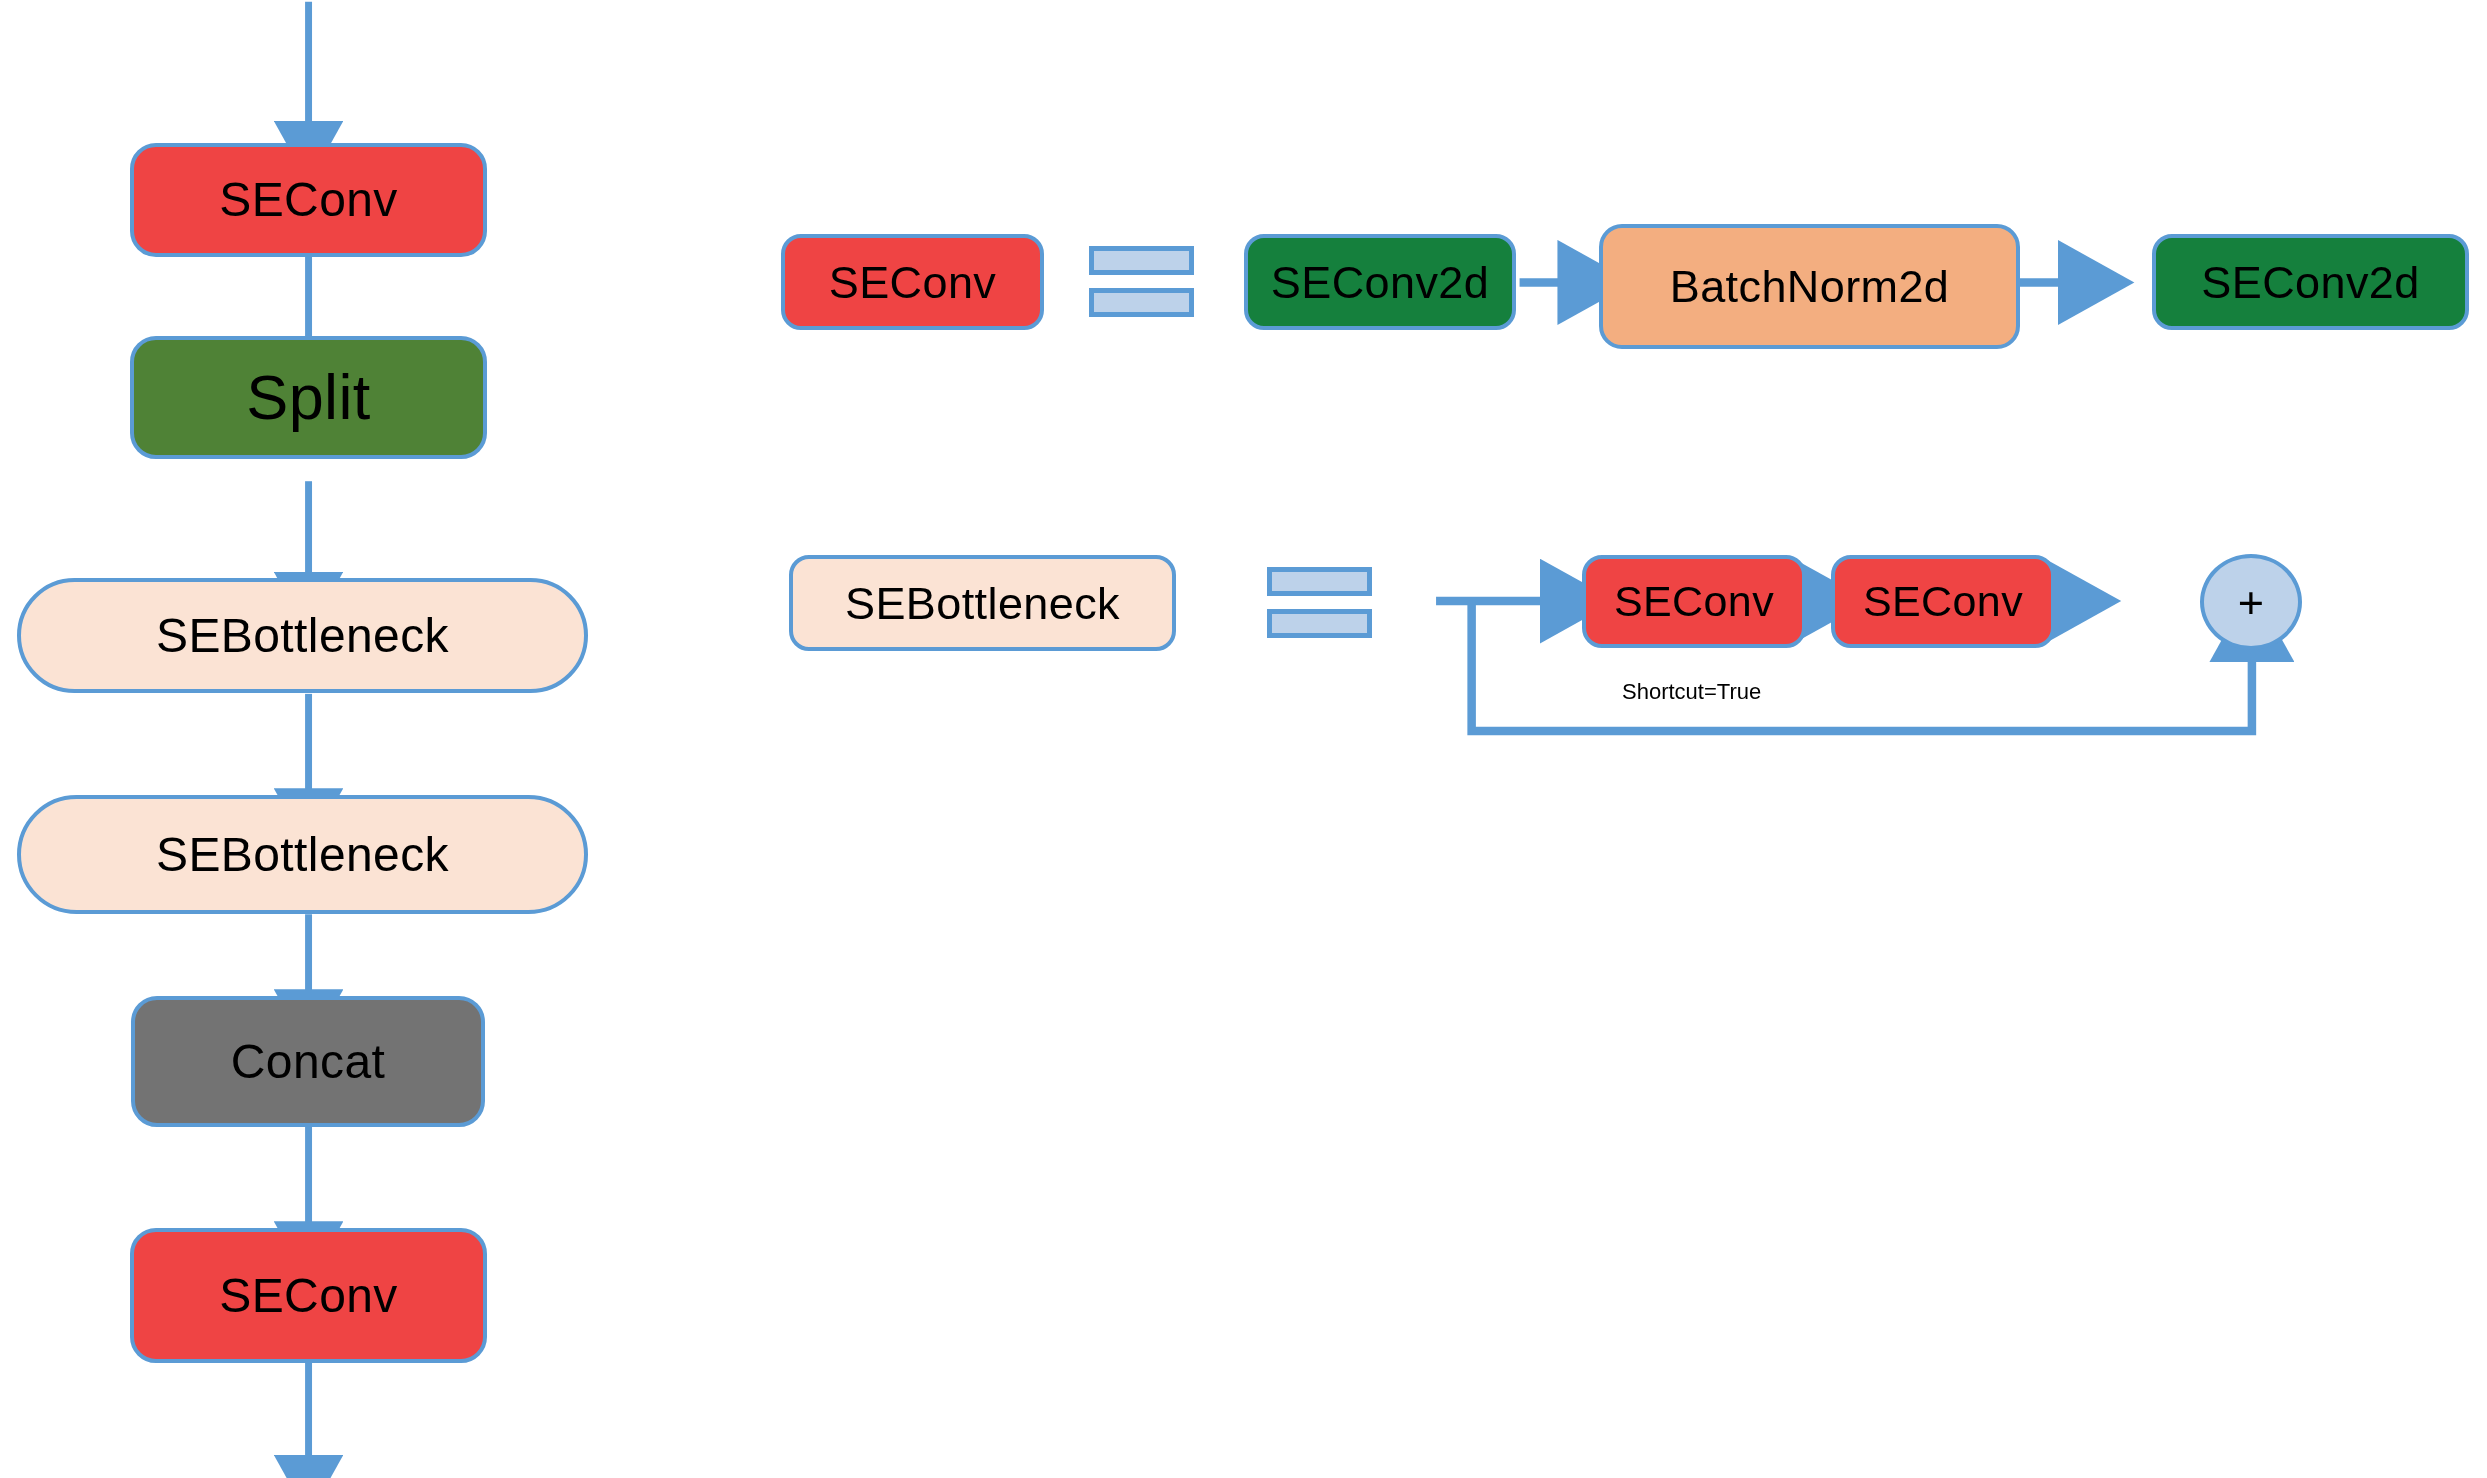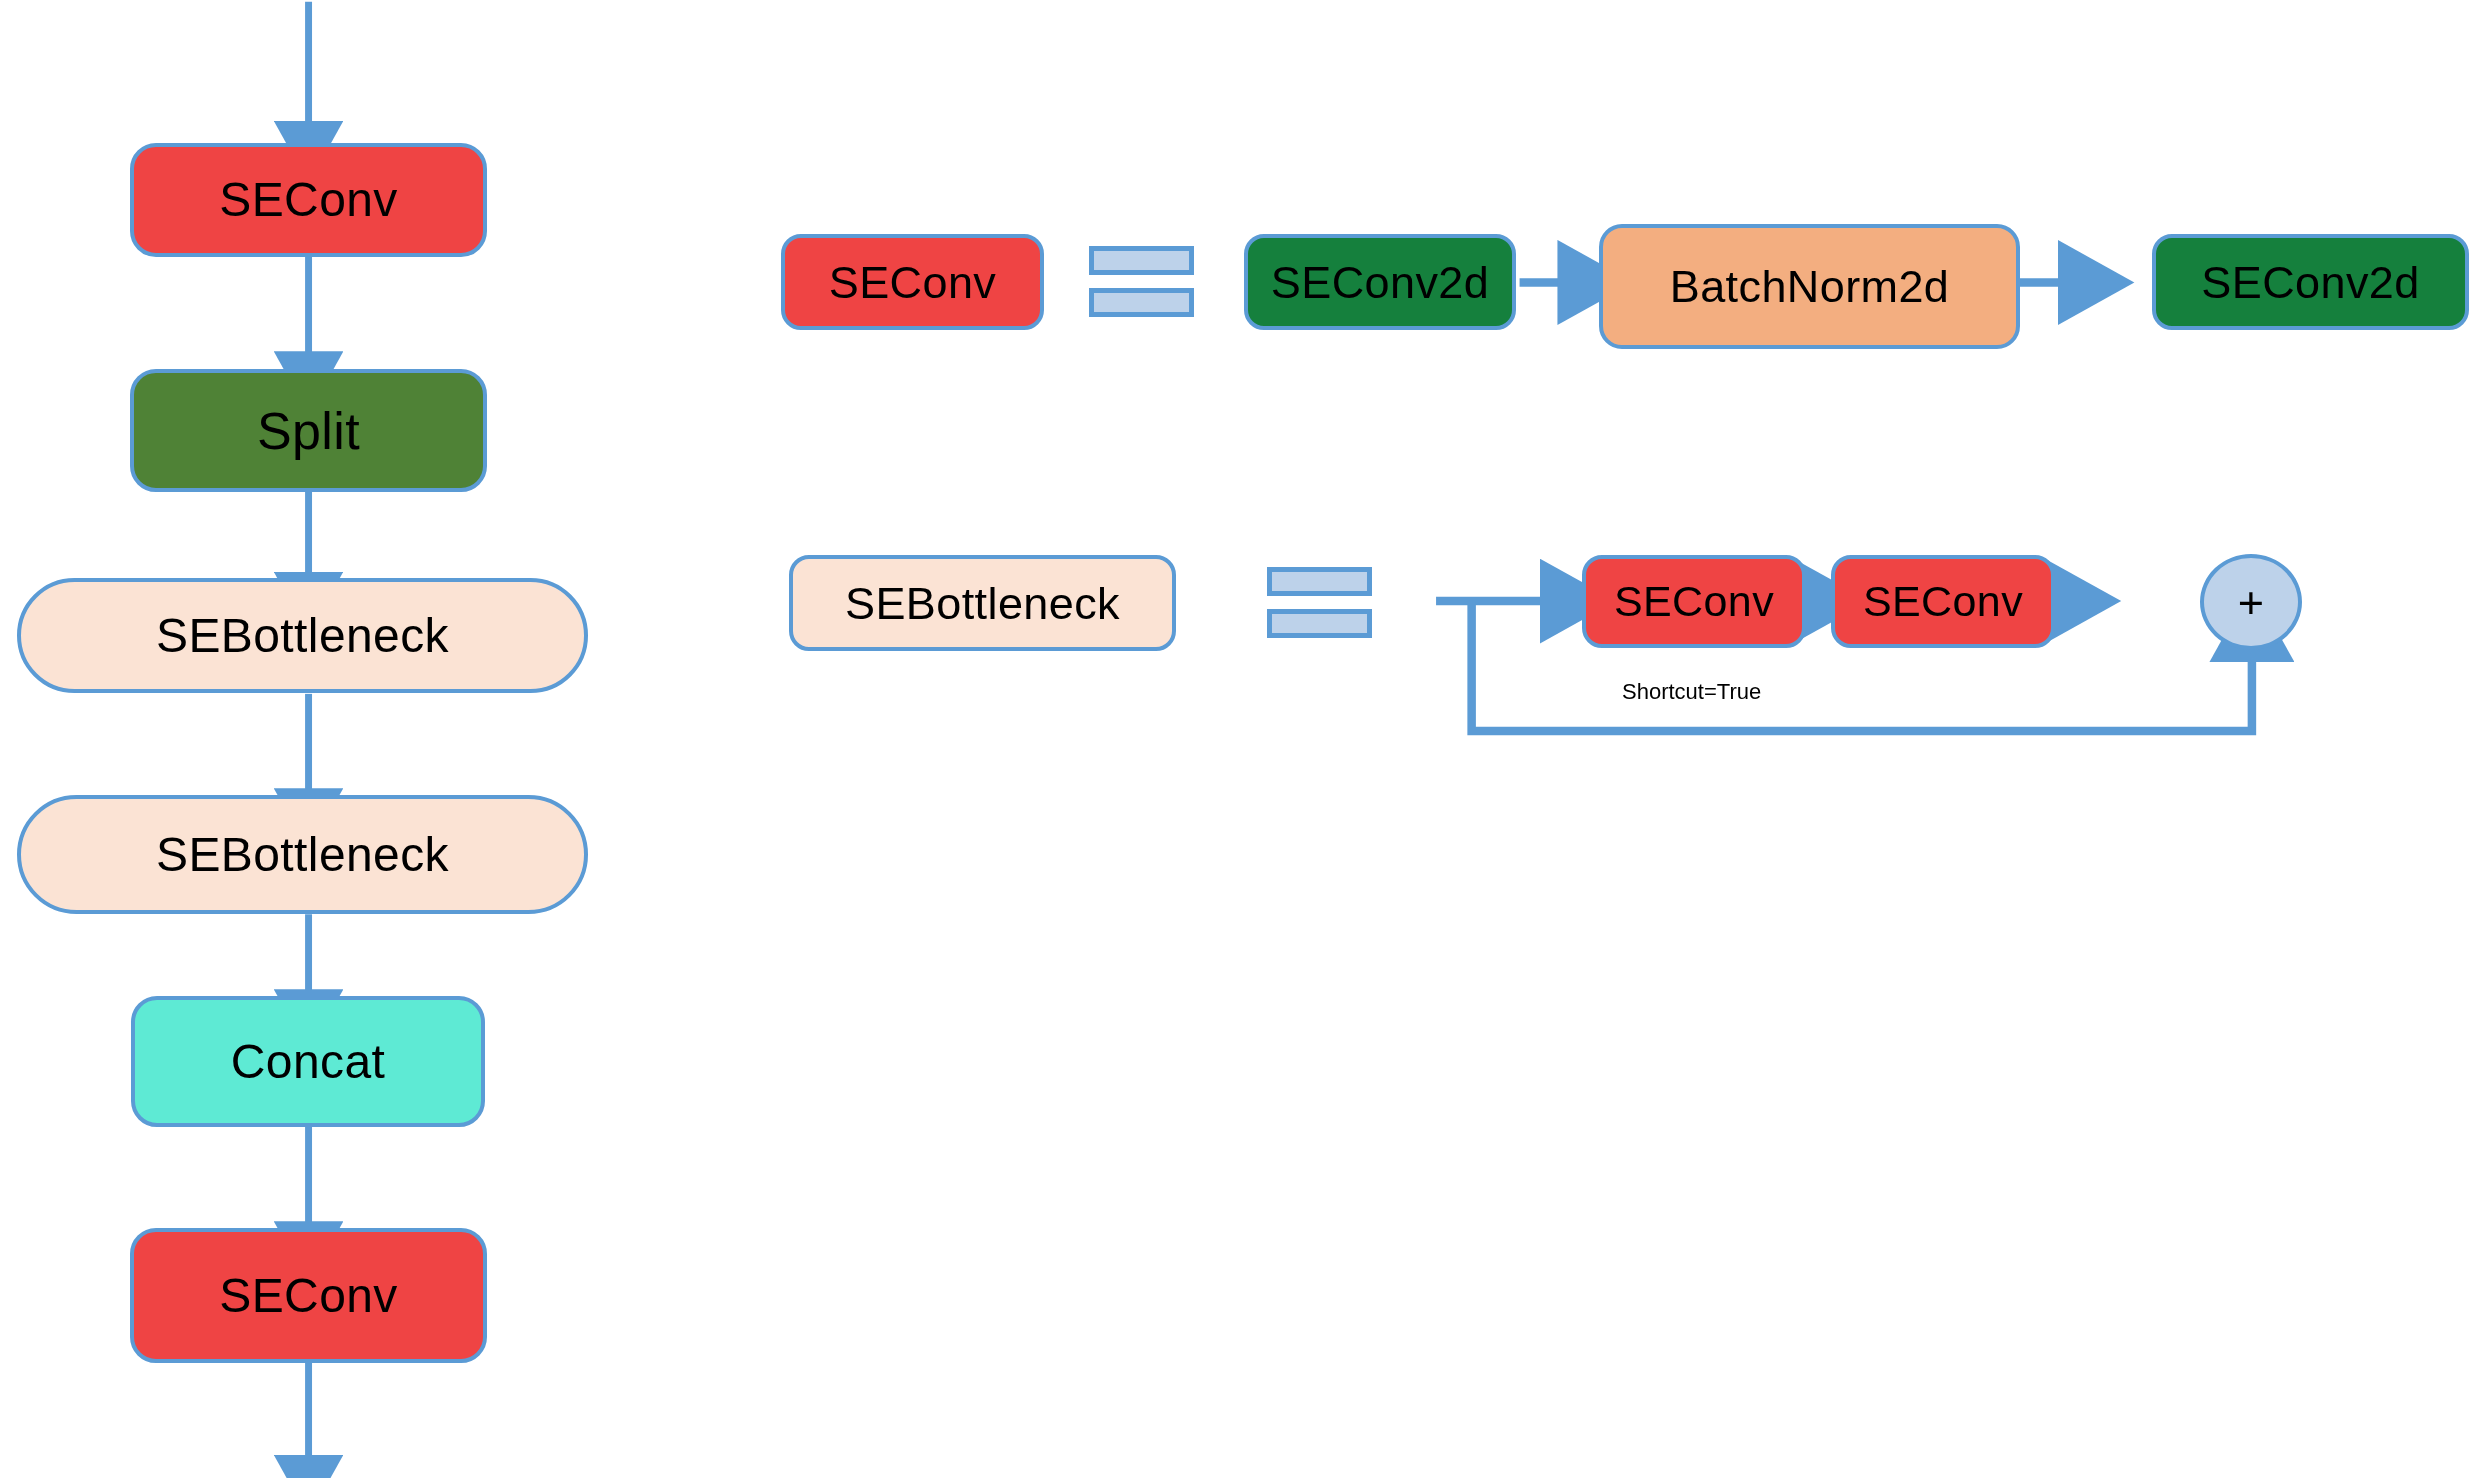--- a/index.html
+++ b/index.html
@@ -29,21 +29,21 @@
     justify-content: center;
     color: #000000;
     font-weight: 400;
     line-height: 1;
     white-space: nowrap;
     letter-spacing: 0.4px;
   }
   .node.blue   { background: #ef4444; }
   .node.green  { background: #4F8236; }
   .node.peach  { background: #FBE3D4; }
-  .node.orange { background: #5eead4; }
+  .node.orange { background: #737373; }
   .node.yellow { background: #15803d; }
   .node.salmon { background: #F3AE80; }
 
   .node.pill   { border-radius: 70px; }
 
   
   .circle-node {
     position: absolute;
     box-sizing: border-box;
     border: 4.6px solid #5B9BD5;
@@ -132,21 +132,21 @@
 
     <g stroke="#5B9BD5" stroke-width="11" fill="none">
       <path d="M1903,777 L1903,945 L2912,945 L2912,845" marker-end="url(#arrowDown)"></path>
     </g>
   </svg>
 
   <div class="node blue" style="left:130px; top:143px; width:357px; height:114px; font-size:48px;">
     <span>SEConv</span>
   </div>
 
-  <div class="node green" style="left:130px; top:369px; width:357px; height:123px; font-size:52px;">
+  <div class="node green" style="left:130px; top:336px; width:357px; height:123px; font-size:63px;">
     <span>Split</span>
   </div>
 
   <div class="node peach pill" style="left:17px; top:578px; width:571px; height:115px; font-size:48px;">
     <span>SEBottleneck</span>
   </div>
 
   <div class="node peach pill" style="left:17px; top:795px; width:571px; height:119px; font-size:48px;">
     <span>SEBottleneck</span>
   </div>

